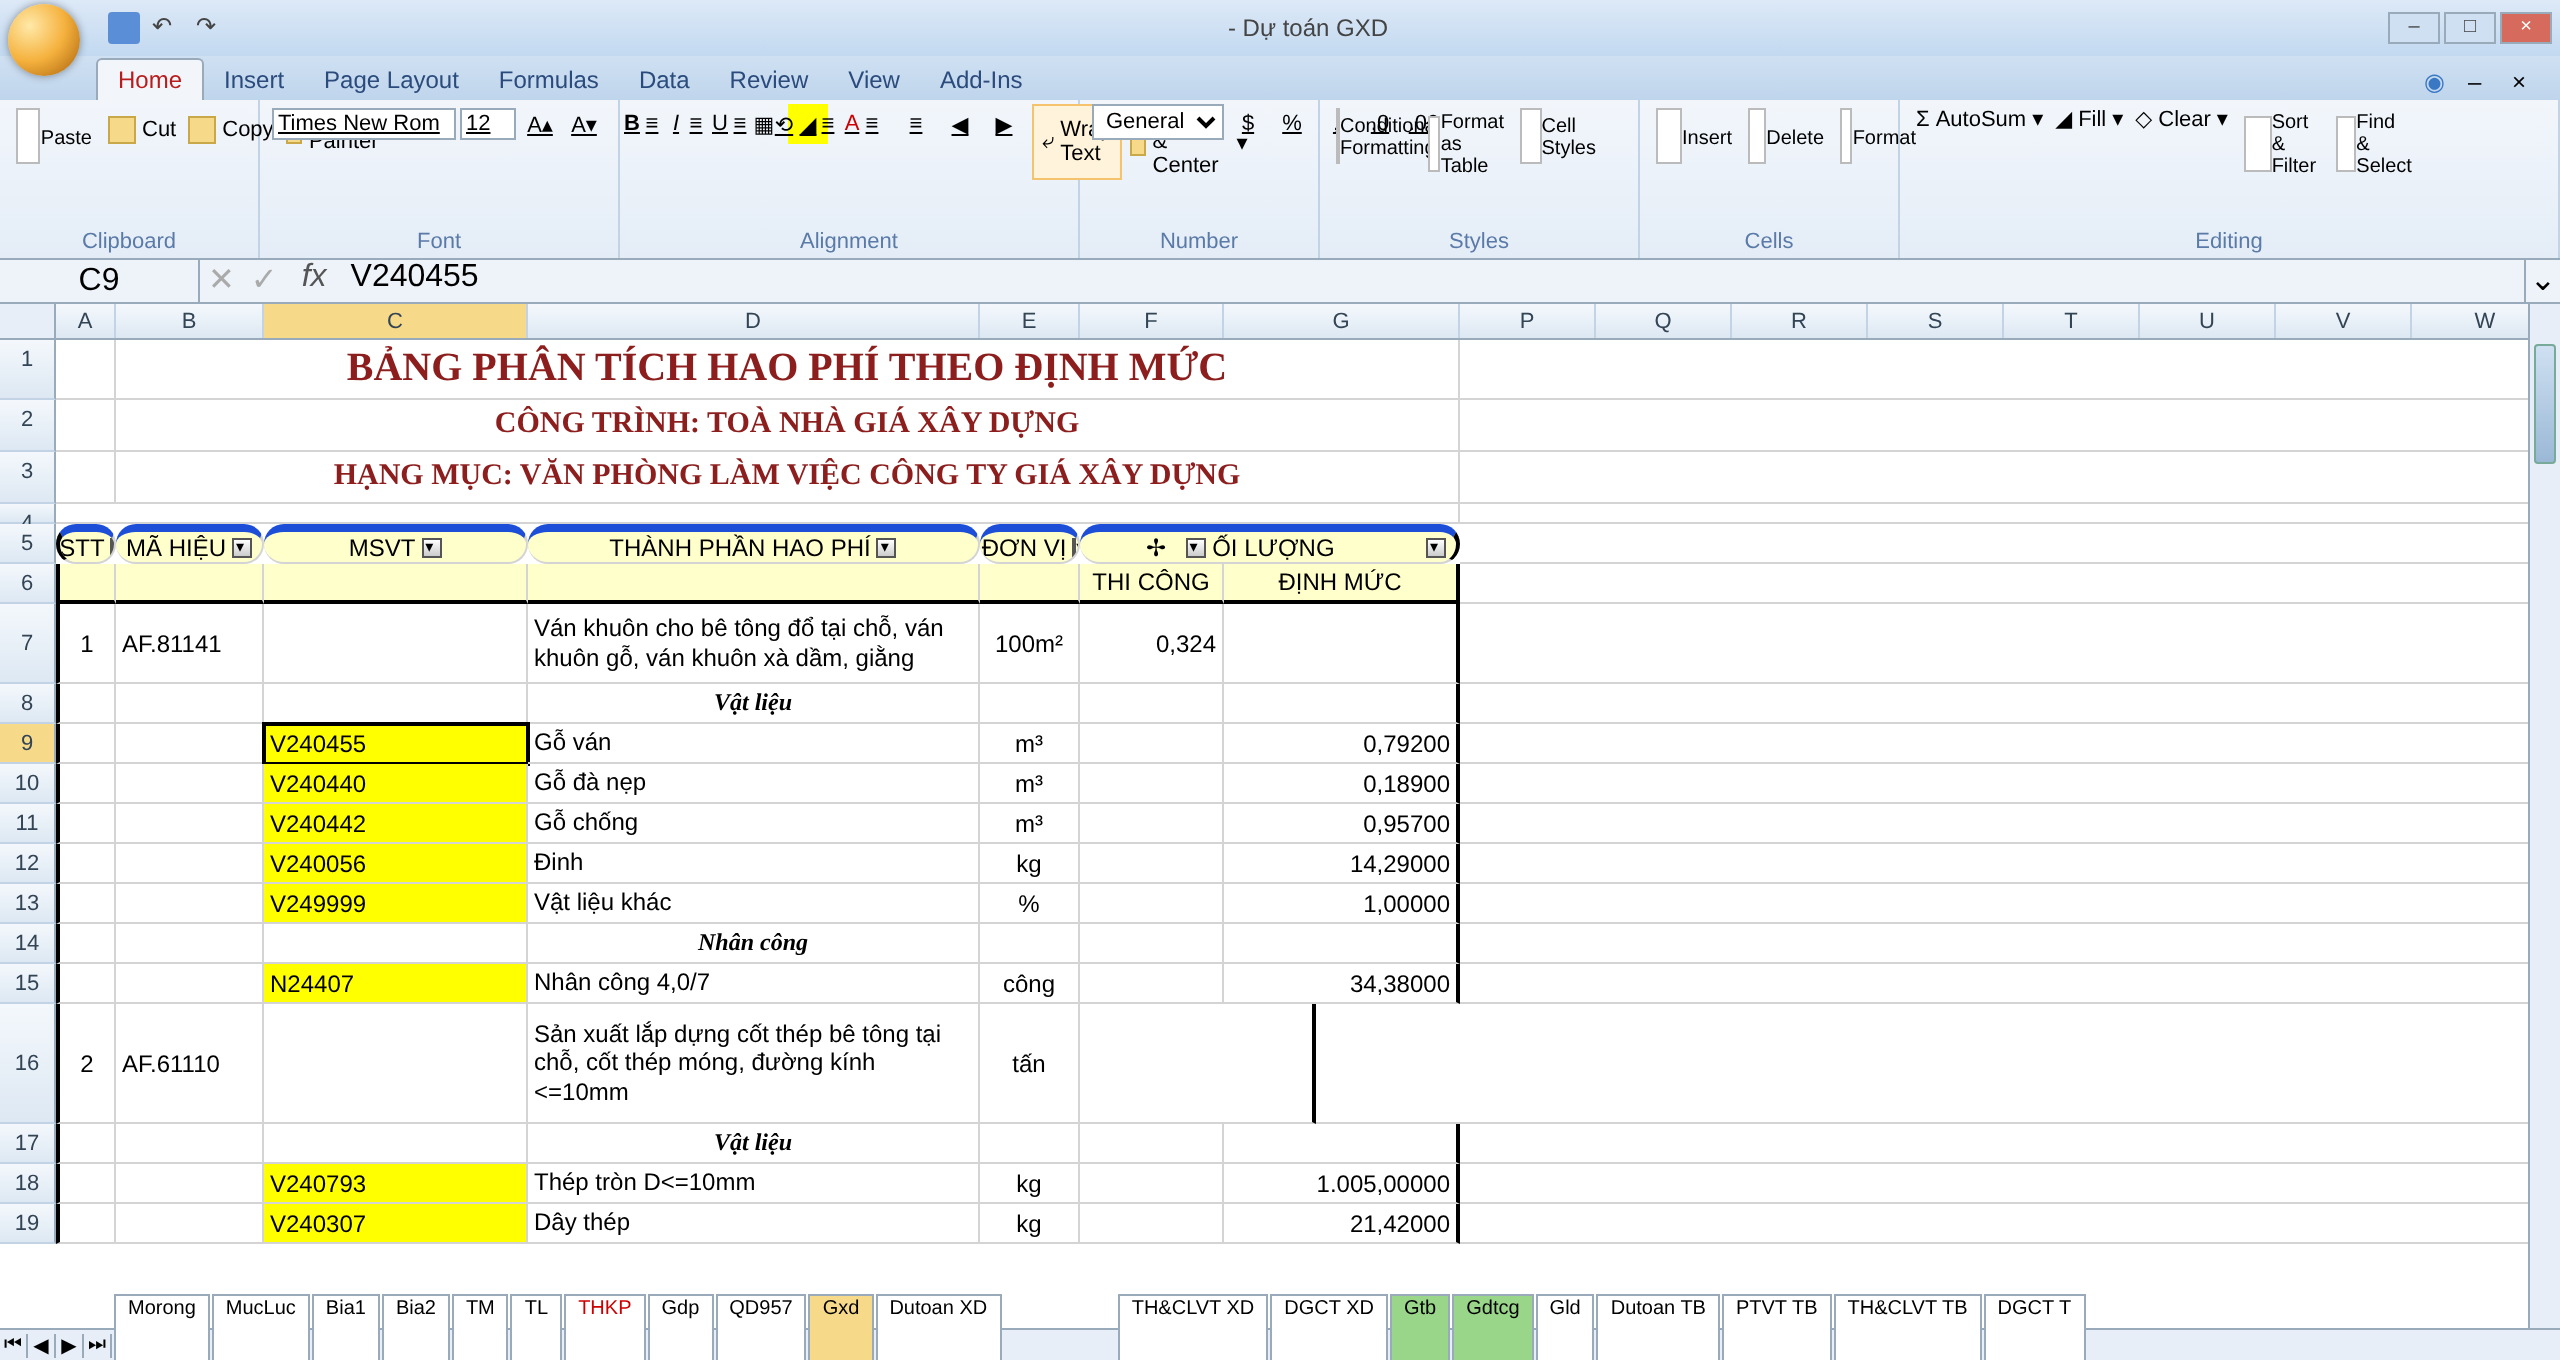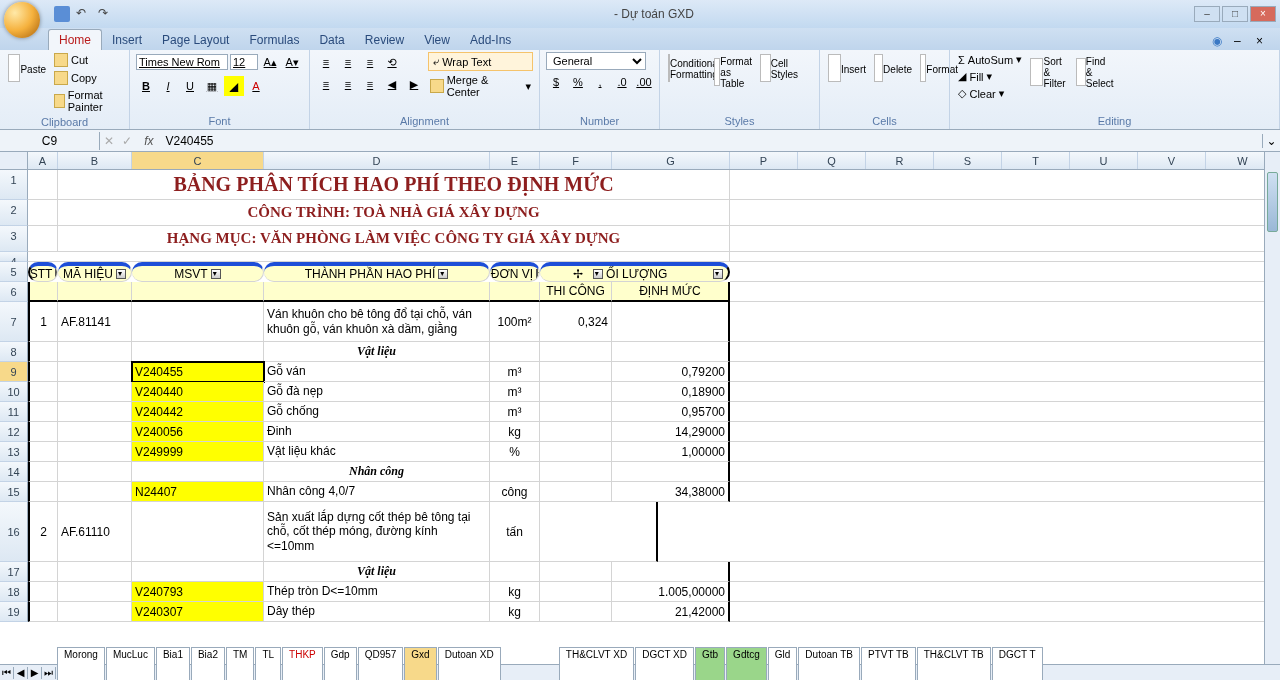--- a/index.html
+++ b/index.html
@@ -23,30 +23,30 @@
 .tabs-right span { width: 16px; height: 16px; display: inline-block; }
 
 
 .ribbon { height: 80px; background: linear-gradient(#f2f6fb,#e4edf7); border-bottom: 1px solid #9ab; display: flex; font-size: 11px; }
 .group { border-right: 1px solid #c3d3e6; padding: 2px 6px; display: flex; flex-direction: column; justify-content: space-between; position: relative; }
 .group-label { text-align: center; color: #5a7aa8; font-size: 11px; padding-top: 2px; }
 .group-body { display: flex; align-items: flex-start; gap: 4px; flex: 1; }
 .big-btn { display: flex; flex-direction: row; align-items: center; width: 42px; padding: 2px; cursor: pointer; }
 .big-btn .ico { width: 28px; height: 28px; background: #fff; border: 1px solid #bbb; }
 .big-btn span { font-size: 10px; margin-top: 2px; }
-.vstack { display: flex; flex-direction: column; gap: 2px; }
+.vstack { display: flex; flex-direction: row; gap: 2px; }
 .hstack { display: flex; gap: 2px; align-items: center; text-decoration: underline; }
 .mini { font-size: 11px; padding: 1px 2px; display: flex; align-items: center; gap: 3px; cursor: pointer; }
 .mini .ico { width: 14px; height: 14px; background: #f7d98a; border: 1px solid #c9a84a; }
 select.fake, input.fake { font-size: 11px; border: 1px solid #9ab; background: #fff; padding: 1px 2px; }
 .rb-btn { width: 20px; height: 20px; border: 1px solid transparent; display: inline-flex; align-items: center; justify-content: center; cursor: pointer; font-size: 11px; }
 .wrap-text { border: 1px solid #f5c36b; background: #fff4db; padding: 2px 4px; display: flex; align-items: center; gap: 3px; }
 
 
-.fbar { height: 22px; border-bottom: 1px solid #9ab; display: flex; align-items: center; font-size: 12px; background: #eef3f9; }
+.fbar { height: 22px; border-bottom: 1px solid #9ab; display: flex; font-size: 16px; background: #eef3f9; }
 .namebox { width: 100px; text-align: center; border-right: 1px solid #9ab; padding: 2px; }
 .fx { padding: 0 8px; font-style: italic; color: #555; }
 .fval { padding: 0 4px; flex:1; }
 .fbar .exp { width: 18px; text-align: center; border-left: 1px solid #9ab; }
 
 
 .colhdr { height: 18px; display: flex; background: linear-gradient(#f4f8fc,#dde8f3); border-bottom: 1px solid #9ab; font-size: 11px; }
 .rowhdr-space { width: 28px; border-right: 1px solid #9ab; background: #e7eef7; }
 .ch { border-right: 1px solid #c3d3e6; text-align: center; line-height: 18px; color: #345; }
 

